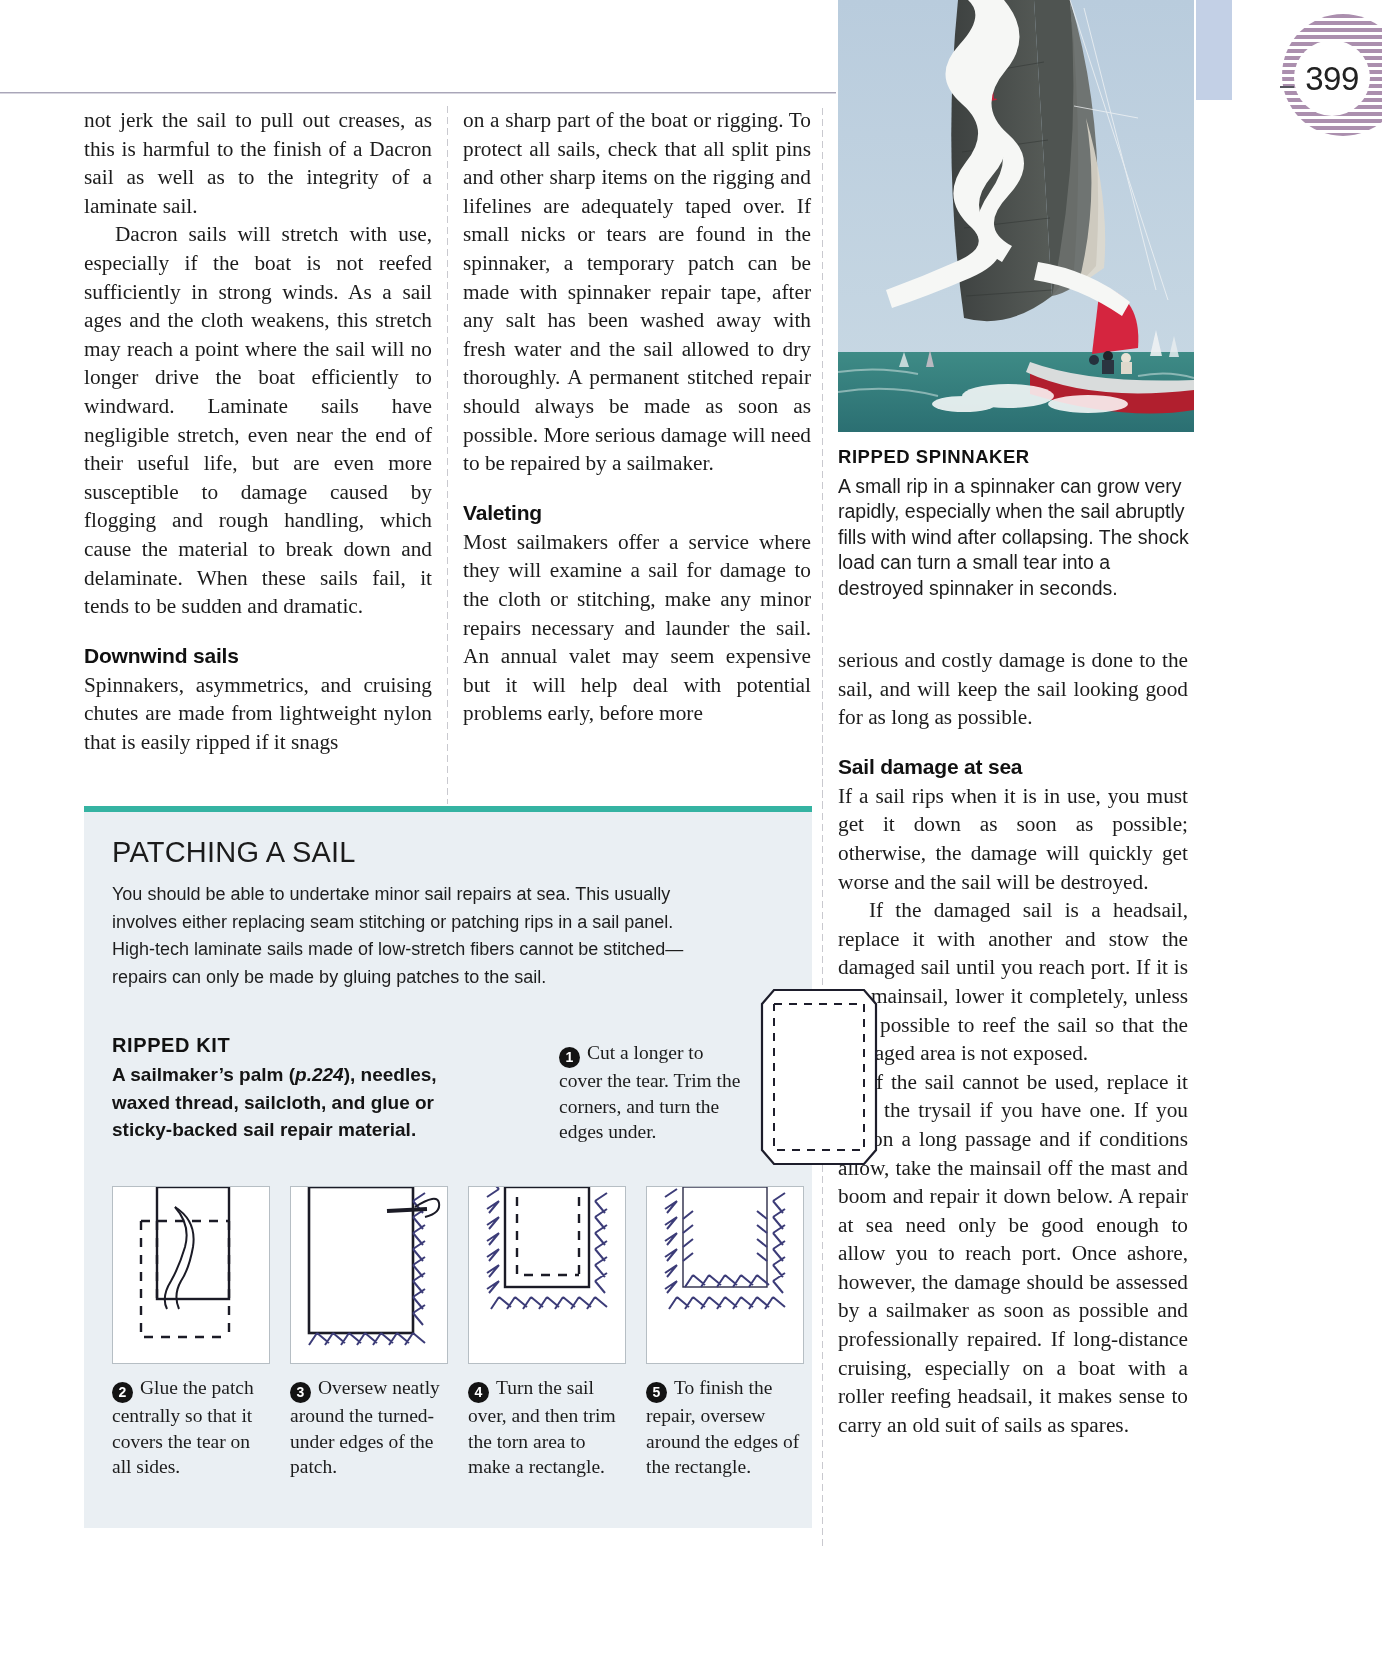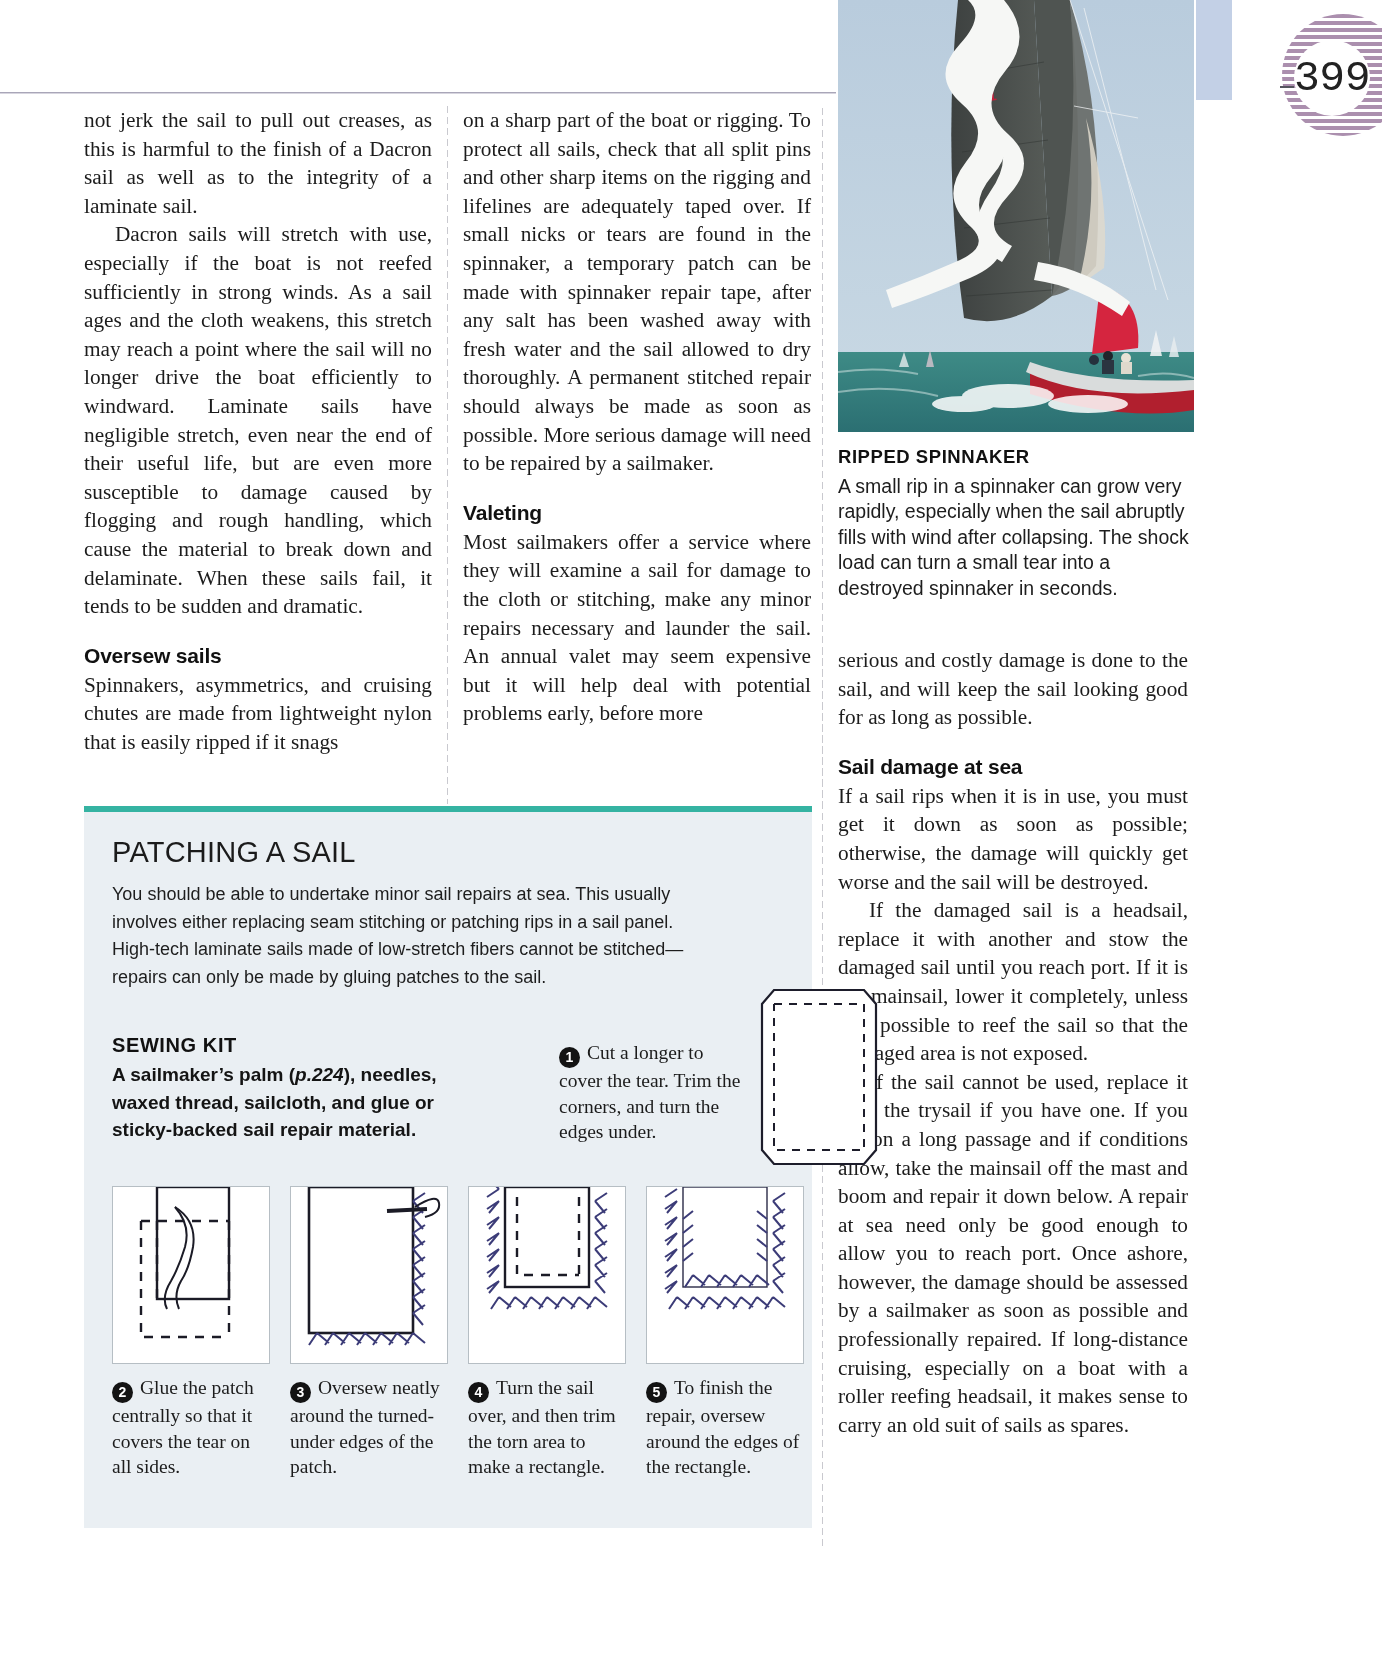--- a/index.html
+++ b/index.html
@@ -23,22 +23,22 @@
     background:repeating-linear-gradient(to bottom,
       #ab8fae 0px,#ab8fae 4px,#ffffff 4px,#ffffff 7px);
     overflow:hidden;
   }
   .pagebadge .inner{
     position:absolute;right:12px;top:40px;width:76px;height:76px;border-radius:50%;
     background:#ffffff;
     display:flex;align-items:center;justify-content:center;
   }
   .pagebadge .num{
-    font-family:Liberation Mono, monospace;
-    font-size:43px;color:#222;letter-spacing:-.5px;line-height:1;
+    font-family:Liberation Sans, sans-serif;
+    font-size:33px;color:#222;letter-spacing:-.5px;line-height:1;
   }
   .pagebadge .tick{
     position:absolute;right:88px;top:86px;width:14px;height:2px;background:#55555f;
   }
   .bluebar{
     position:absolute;right:150px;top:0;width:36px;height:100px;
     background:#c3d0e6;
   }
 
   
@@ -129,21 +129,21 @@
     </div>
   </div>
 
   <div class="dotdiv dotdiv-a"></div>
   <div class="dotdiv dotdiv-b"></div>
   <div class="dotdiv dotdiv-c"></div>
 
   <div class="col col1">
     <p>not jerk the sail to pull out creases, as this is harmful to the finish of a Dacron sail as well as to the integrity of a laminate sail.</p>
     <p class="ind">Dacron sails will stretch with use, especially if the boat is not reefed sufficiently in strong winds. As a sail ages and the cloth weakens, this stretch may reach a point where the sail will no longer drive the boat efficiently to windward. Laminate sails have negligible stretch, even near the end of their useful life, but are even more susceptible to damage caused by flogging and rough handling, which cause the material to break down and delaminate. When these sails fail, it tends to be sudden and dramatic.</p>
-    <h3 class="sub">Oversew sails</h3>
+    <h3 class="sub">Downwind sails</h3>
     <p>Spinnakers, asymmetrics, and cruising chutes are made from lightweight nylon that is easily ripped if it snags</p>
   </div>
 
   <div class="col col2">
     <p>on a sharp part of the boat or rigging. To protect all sails, check that all split pins and other sharp items on the rigging and lifelines are adequately taped over. If small nicks or tears are found in the spinnaker, a temporary patch can be made with spinnaker repair tape, after any salt has been washed away with fresh water and the sail allowed to dry thoroughly. A permanent stitched repair should always be made as soon as possible. More serious damage will need to be repaired by a sailmaker.</p>
     <h3 class="sub">Valeting</h3>
     <p>Most sailmakers offer a service where they will examine a sail for damage to the cloth or stitching, make any minor repairs necessary and launder the sail. An annual valet may seem expensive but it will help deal with potential problems early, before more</p>
   </div>
 
   <div class="photo">
@@ -238,21 +238,21 @@
     <p>If a sail rips when it is in use, you must get it down as soon as possible; otherwise, the damage will quickly get worse and the sail will be destroyed.</p>
     <p class="ind">If the damaged sail is a headsail, replace it with another and stow the damaged sail until you reach port. If it is the mainsail, lower it completely, unless it is possible to reef the sail so that the damaged area is not exposed.</p>
     <p class="ind">If the sail cannot be used, replace it with the trysail if you have one. If you are on a long passage and if conditions allow, take the mainsail off the mast and boom and repair it down below. A repair at sea need only be good enough to allow you to reach port. Once ashore, however, the damage should be assessed by a sailmaker as soon as possible and professionally repaired. If long-distance cruising, especially on a boat with a roller reefing headsail, it makes sense to carry an old suit of sails as spares.</p>
   </div>
 
   <div class="fbox">
     <h2>PATCHING A SAIL</h2>
     <div class="intro">You should be able to undertake minor sail repairs at sea. This usually involves either replacing seam stitching or patching rips in a sail panel. High-tech laminate sails made of low-stretch fibers cannot be stitched—repairs can only be made by gluing patches to the sail.</div>
 
     <div class="kit">
-      <div class="kt">SEWING KIT</div>
+      <div class="kt">RIPPED KIT</div>
       <div class="kb"><span>A sailmaker’s palm (</span><em>p.224</em><span>), needles, waxed thread, sailcloth, and glue or sticky-backed sail repair material.</span></div>
     </div>
 
     <div class="step1">
       <span class="dot">1</span><span>Cut a longer to cover the tear. Trim the corners, and turn the edges under.</span>
     </div>
 
     <div class="patchdiag">
       <svg width="126" height="190" viewBox="0 0 126 190">
         <polygon points="18,8 108,8 120,22 120,168 108,182 18,182 6,168 6,22" fill="#ffffff" stroke="#1d1d2b" stroke-width="2.2"></polygon>

